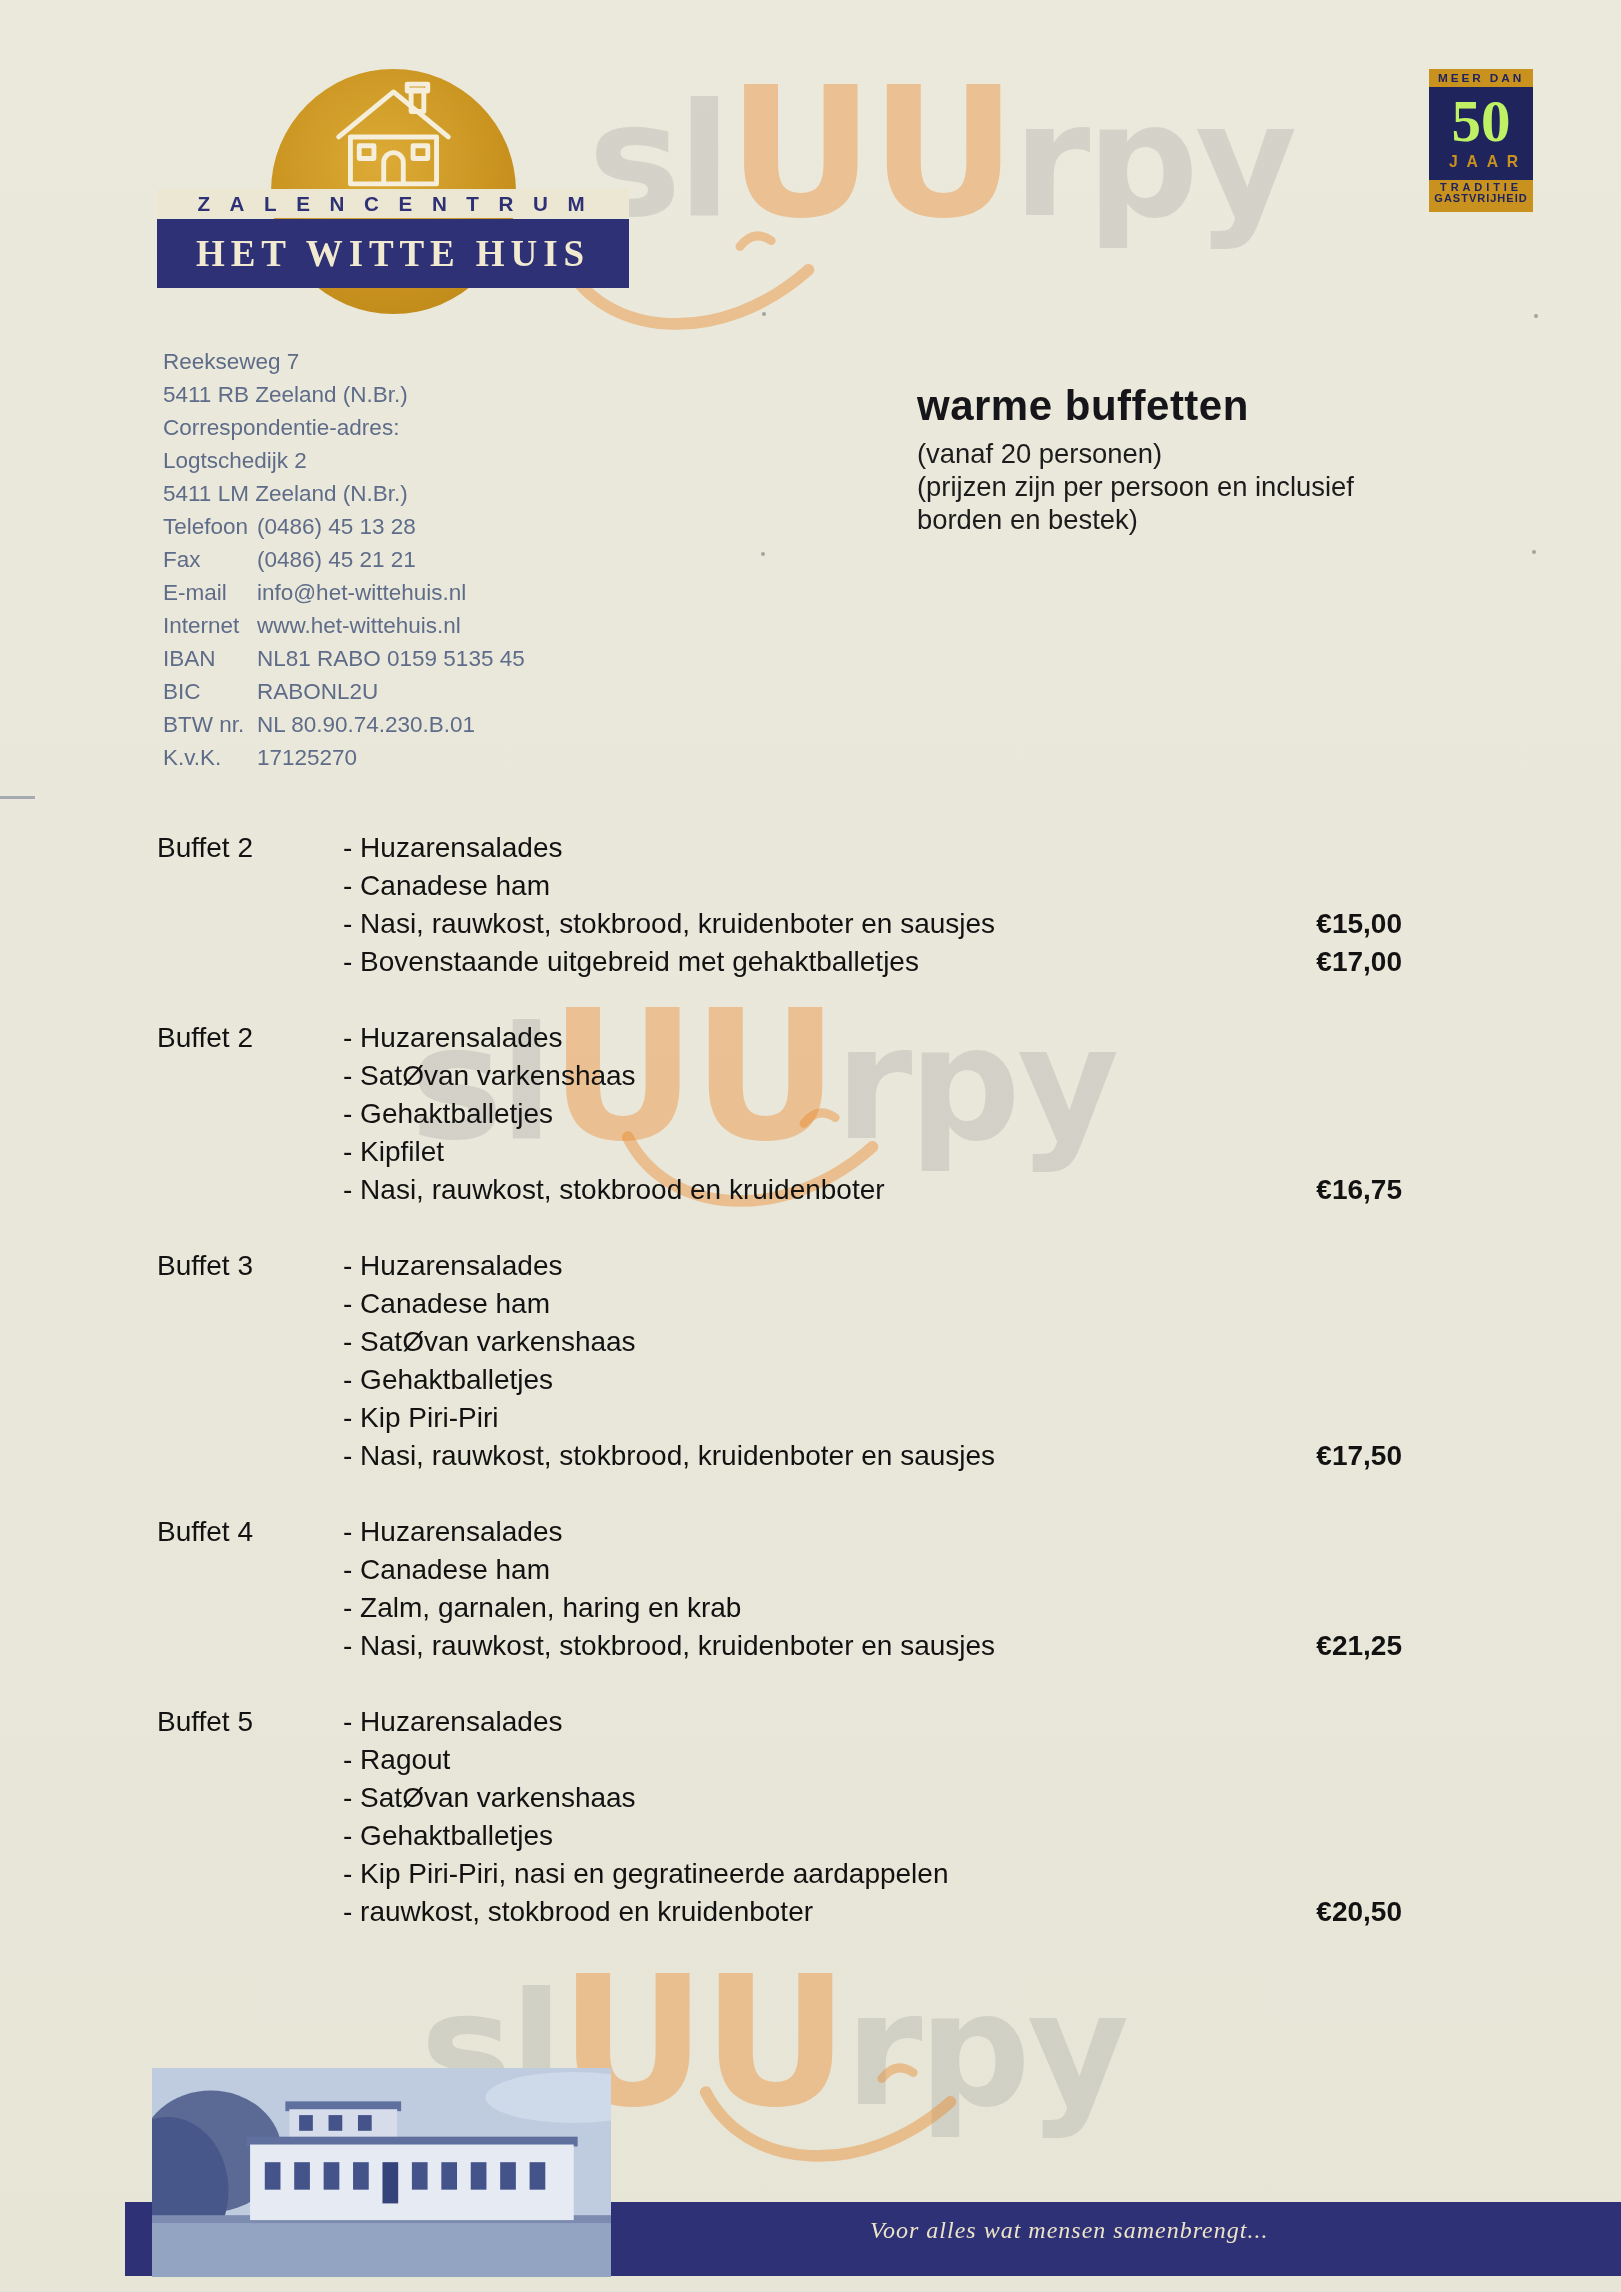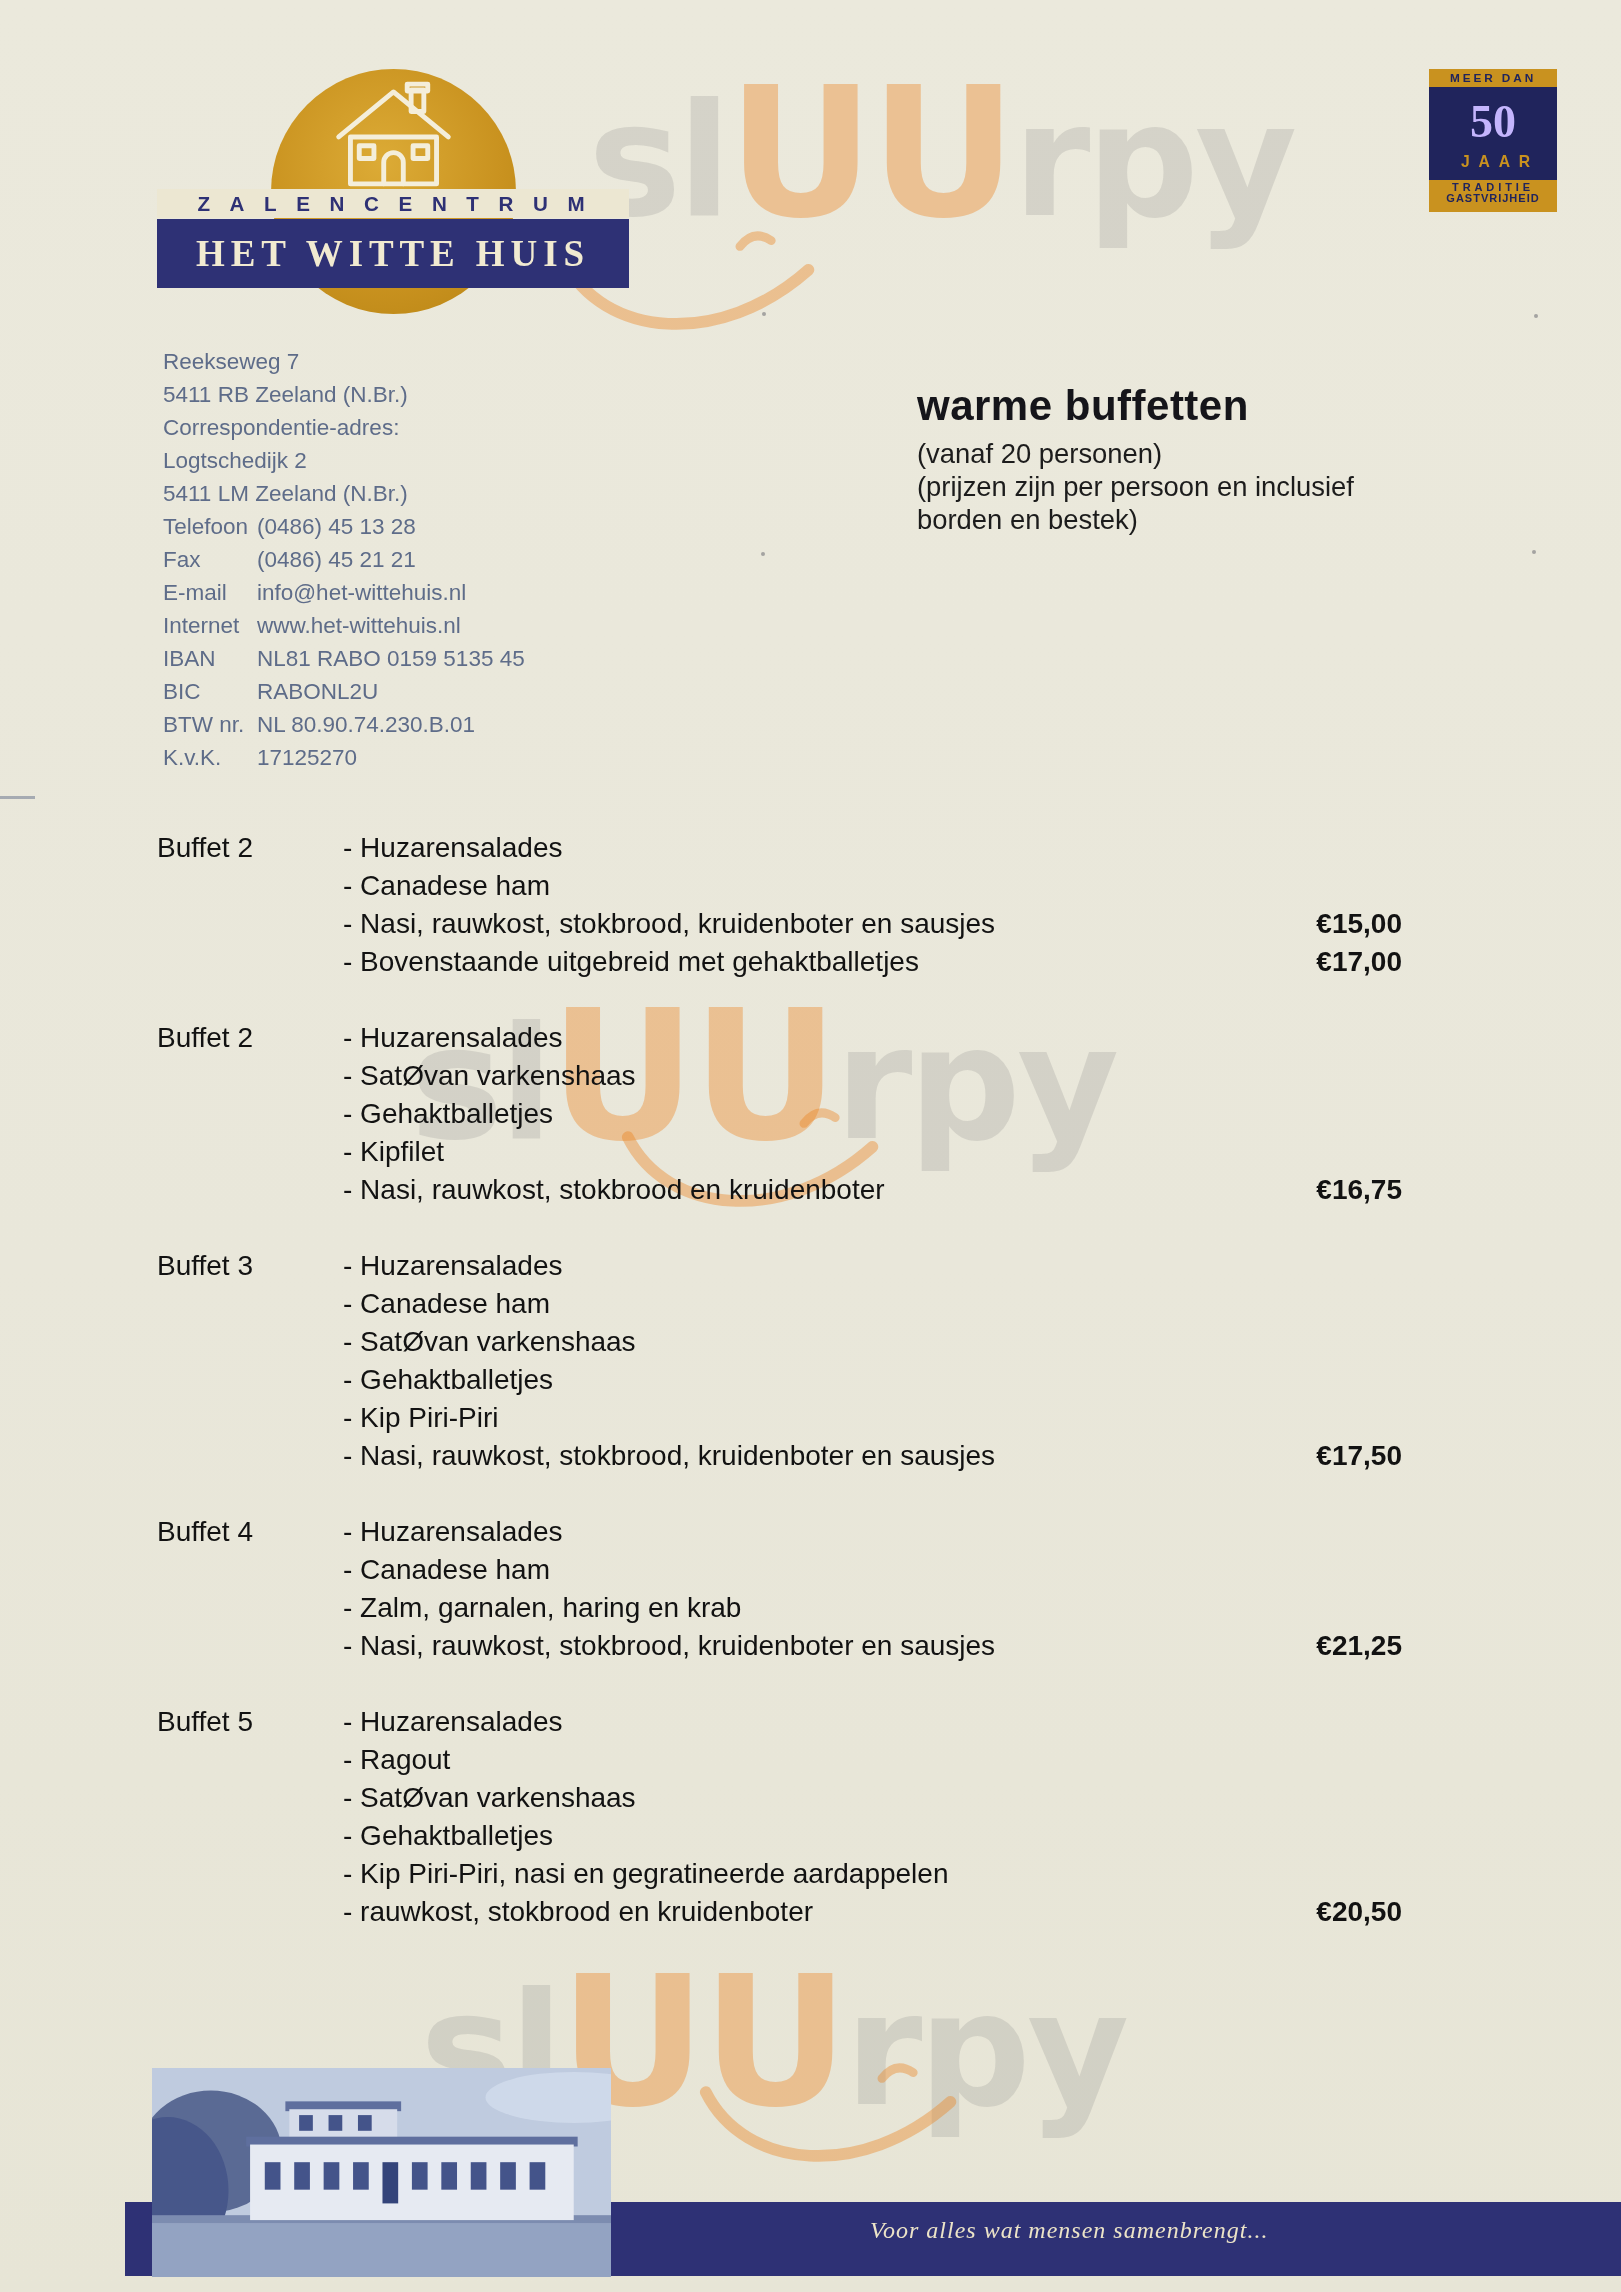--- a/index.html
+++ b/index.html
@@ -30,25 +30,25 @@
                background:radial-gradient(circle at 45% 38%,#dcab36 0%,var(--gold) 60%,#b78414 100%);}
   .house{position:absolute;left:325px;top:80px;}
   .logo-strip{position:absolute;left:157px;top:189px;width:472px;height:29px;background:#ece7d2;
               color:var(--navy);font-weight:bold;font-size:20.6px;letter-spacing:19.6px;
               display:flex;align-items:center;justify-content:center;padding-left:15.7px;}
   .logo-bar{position:absolute;left:157px;top:219px;width:472px;height:69px;background:var(--navy);
             color:var(--cream);font-family:"Liberation Serif",serif;font-weight:bold;font-size:37px;
             letter-spacing:5.9px;display:flex;align-items:center;justify-content:center;}
 
   
-  .badge{position:absolute;left:1429px;top:69px;width:128px;height:143px;background:#20245c;
+  .badge{position:absolute;left:1429px;top:69px;width:104px;height:143px;background:#20245c;
          z-index:2;display:flex;flex-direction:column;}
   .badge-top{background:var(--gold);color:#20245c;font-size:11.8px;font-weight:bold;letter-spacing:2.9px;
              text-align:center;padding:2px 0;}
-  .badge-num{color:#c4b5fd;font-family:"Liberation Serif",serif;font-size:46px;font-weight:bold;
+  .badge-num{color:#bef264;font-family:"Liberation Serif",serif;font-size:59px;font-weight:bold;
              text-align:center;line-height:61px;margin-top:3.9px;}
   .badge-jaar{color:var(--gold);font-size:15.7px;font-weight:bold;letter-spacing:8.8px;text-align:center;
               margin-top:1px;padding-left:14px;}
   .badge-bottom{margin-top:auto;background:var(--gold);color:#20245c;text-align:center;
                 font-size:11px;font-weight:bold;line-height:10.8px;padding:2px 0 8px;}
   .badge-bottom .bl1{letter-spacing:3.9px;}
   .badge-bottom .bl2{letter-spacing:1px;}
 
   
   .contact{position:absolute;left:163px;top:345px;z-index:2;color:var(--slate);

